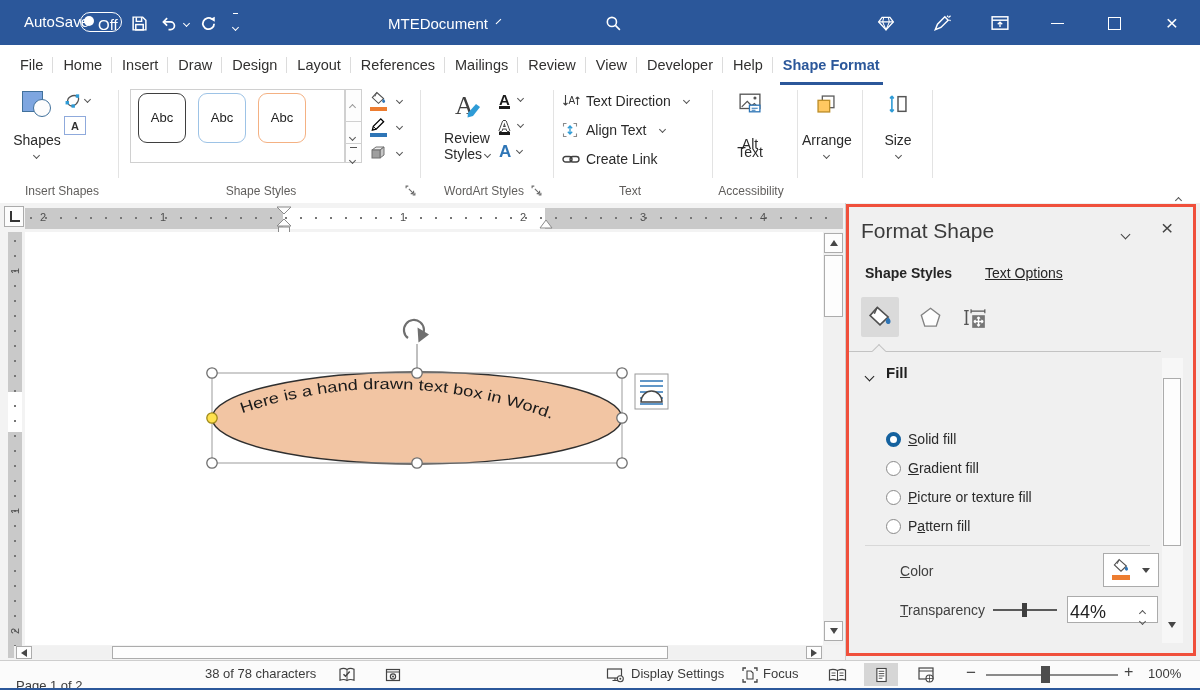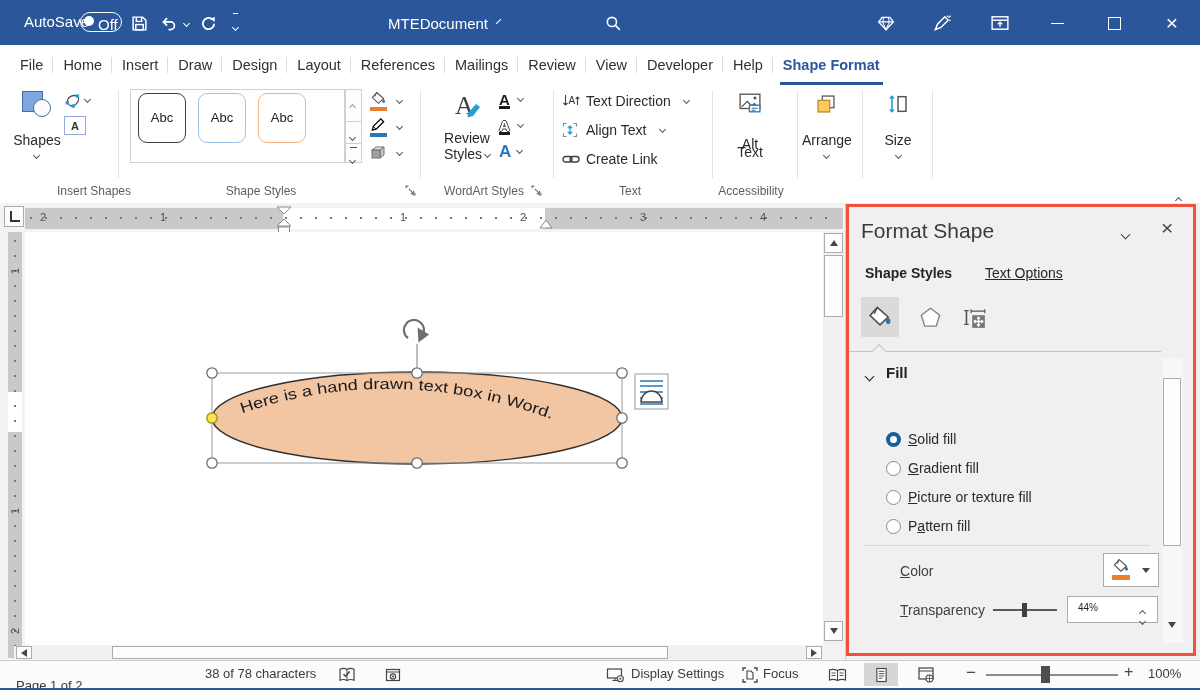--- a/index.html
+++ b/index.html
@@ -423,21 +423,21 @@
 
     <span class="abs" style="left:874px;top:3px;width:48px;height:76px;text-align:center;">
       <svg class="ic abs" style="left:13px;top:5px;" width="22" height="22">
           <use href="#i-size"></use>
         </svg>
       <span class="abs rlbl" style="left:0;top:44px;width:48px;">Size</span>
       <i class="chev sm abs" style="left:22px;top:65px;color:#555;"></i>
     </span>
     <div class="vsep" style="left:932px;"></div>
 
-    <span class="gl" style="left:62px;margin-left:32px;">Insert Shapes</span>
+    <span class="gl" style="left:62px;">Insert Shapes</span>
     <span class="gl" style="left:261px;">Shape Styles</span>
     <span class="abs" style="left:405px;top:100px;">
         <svg class="ic" width="11" height="11">
           <use href="#i-launcher"></use>
         </svg>
       </span>
     <span class="gl" style="left:484px;">WordArt Styles</span>
     <span class="abs" style="left:531px;top:100px;">
         <svg class="ic" width="11" height="11">
           <use href="#i-launcher"></use>
@@ -676,21 +676,21 @@
         <use href="#i-bucket"></use>
       </svg>
     <span class="abs" style="left:8px;top:21px;width:18px;height:4.5px;background:#ed7d31;"></span>
     <i class="tri-down abs" style="left:38px;top:14px;border-left-width:4px;border-right-width:4px;border-top-width:5px;"></i>
   </span>
 
   <span class="abs plbl" style="left:900px;top:602px;"><u>T</u>ransparency</span>
   <div class="abs" style="left:993px;top:609px;width:64px;height:2px;background:#5a5a5a;"></div>
   <div class="abs" style="left:1022px;top:603px;width:5px;height:14px;background:#3f3f3f;"></div>
   <span class="abs" style="left:1067px;top:596px;width:91px;height:27px;background:#fff;border:1px solid #ababab;box-sizing:border-box;">
-    <span class="abs" style="left:10px;top:5px;font-size:10px;color:#1f1f1f;">44%</span>
+    <span class="abs" style="left:2px;top:5px;font-size:18px;color:#1f1f1f;">44%</span>
     <span class="abs" style="left:72px;top:5px;color:#555;"><i class="chev sm chevup"></i></span>
     <span class="abs" style="left:72px;top:13px;color:#555;"><i class="chev sm"></i></span>
   </span>
 
   <div class="abs" style="left:1162px;top:358px;width:21px;height:285px;background:#f7f7f7;"></div>
   <span class="abs" style="left:1168px;top:362px;"><i class="tri-up"></i></span>
   <span class="sbbtn" style="left:1163px;top:378px;width:18px;height:168px;"></span>
   <span class="abs" style="left:1168px;top:628px;"><i class="tri-down"></i></span>
 
   <div id="annotation"></div>

